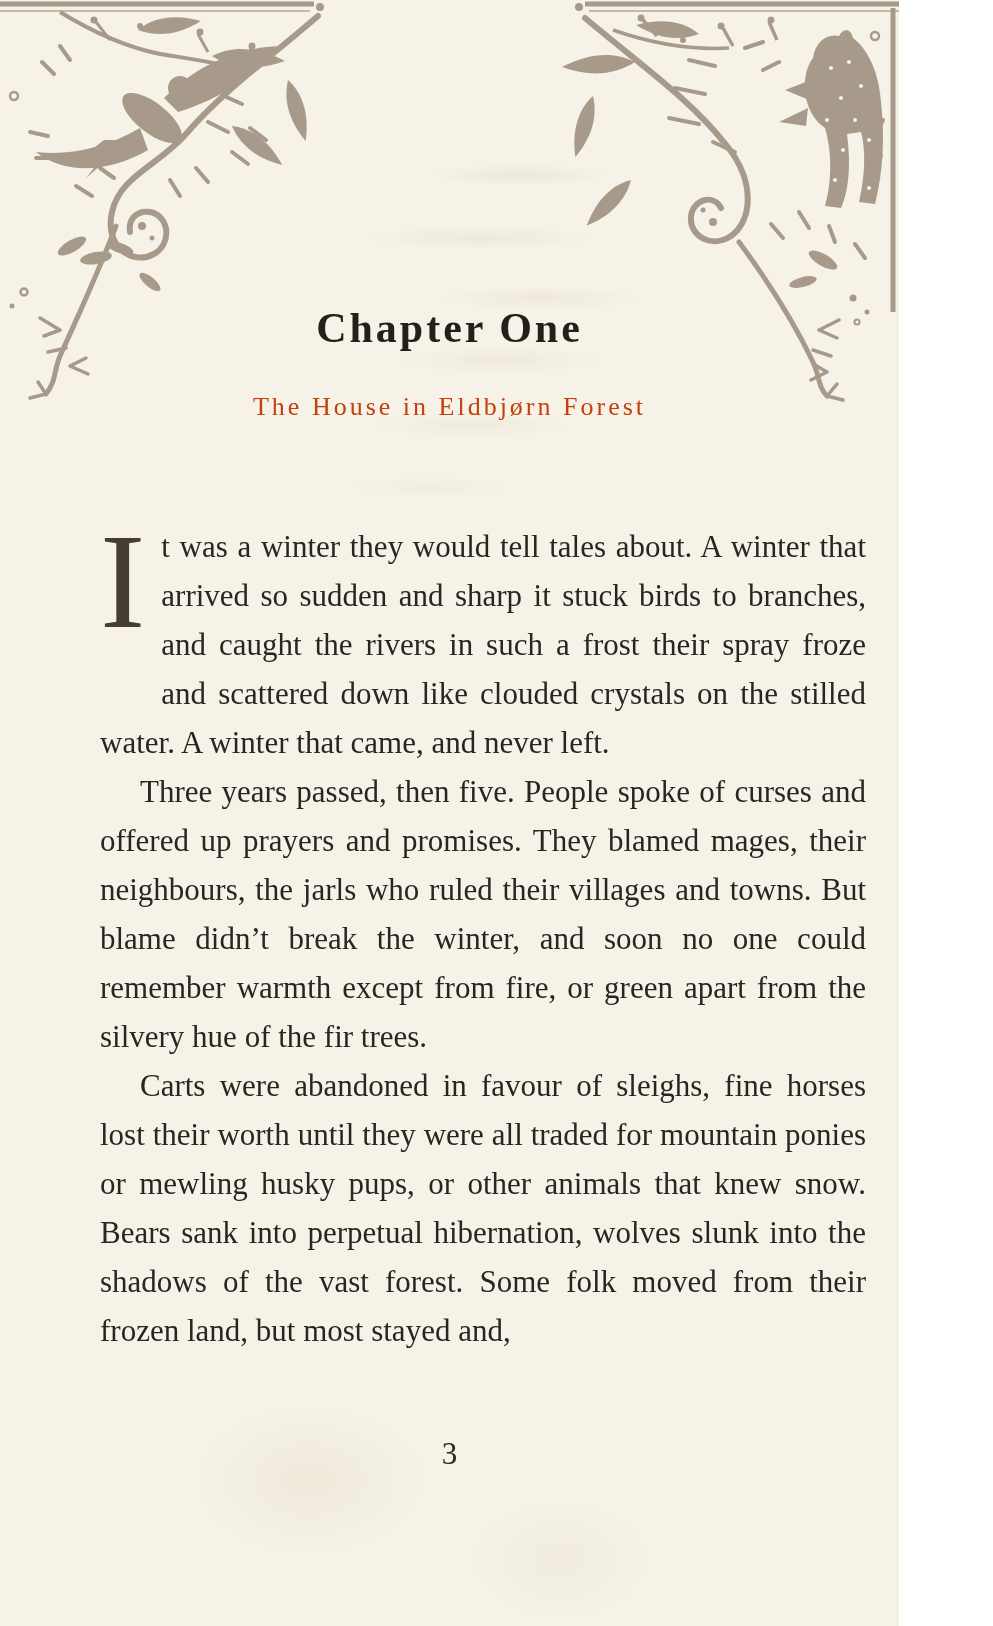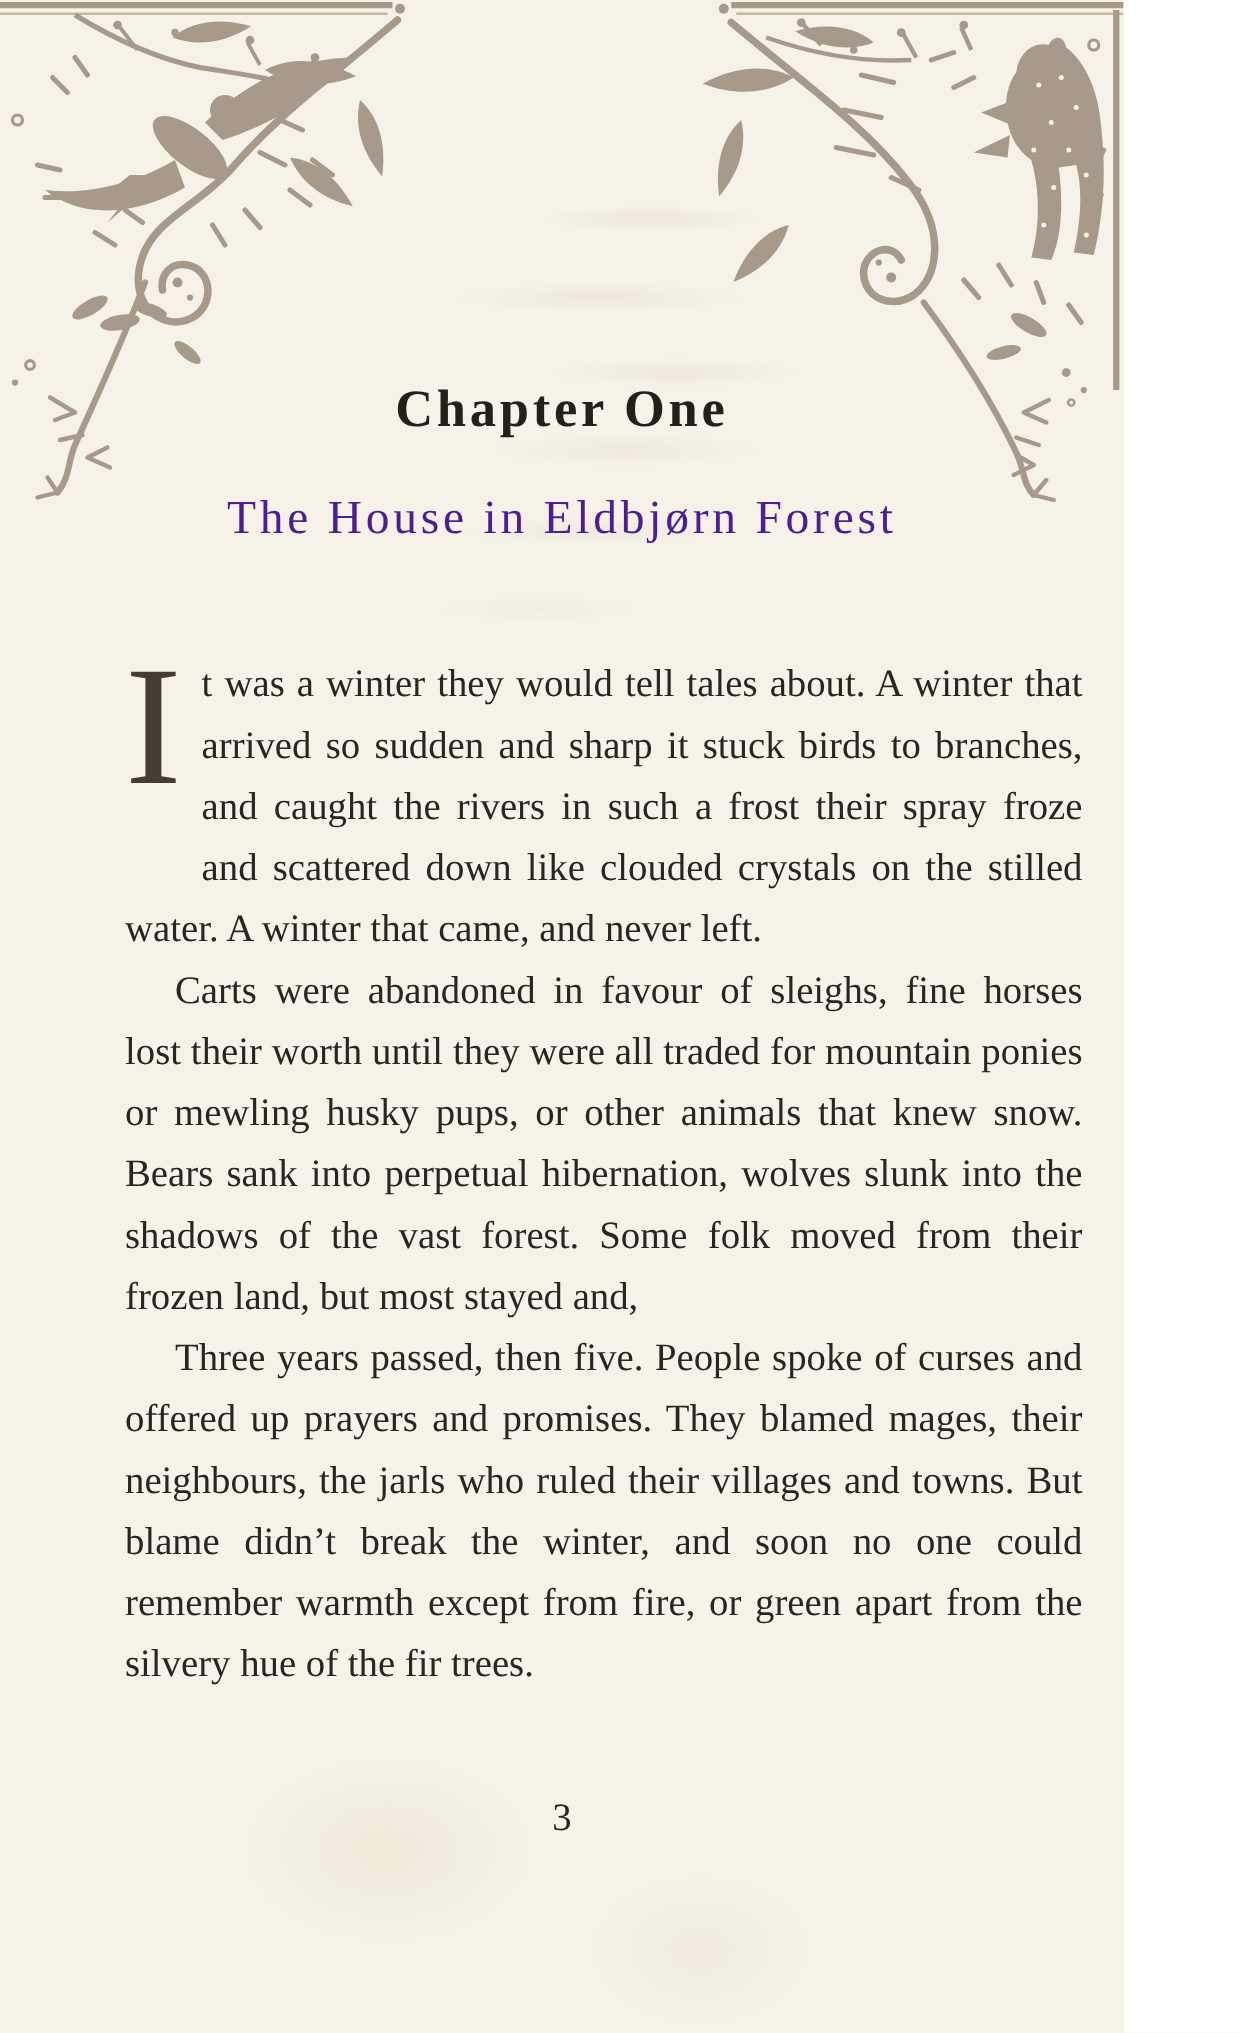--- a/index.html
+++ b/index.html
@@ -28,21 +28,21 @@
   .corner.left{left:0;width:332px;height:402px;}
   .corner.right{right:0;width:376px;height:402px;}
   .chapter-heading{
     position:absolute;top:304px;left:0;width:100%;
     margin:0;text-align:center;
     font-size:42px;font-weight:700;letter-spacing:3px;color:#241f19;
   }
   .chapter-title{
     position:absolute;top:392px;left:0;width:100%;
     margin:0;text-align:center;
-    font-size:38px;font-weight:400;letter-spacing:3px;color:#4c1d95;
+    font-size:26px;font-weight:400;letter-spacing:3px;color:#c2410c;
   }
   .body-text{
     position:absolute;top:522px;left:100px;width:766px;
     font-size:31px;line-height:49px;
     text-align:justify;
   }
   .body-text p{margin:0;}
   .body-text p.indented{text-indent:40px;}
   .dropcap{
     float:left;
@@ -191,19 +191,19 @@
       <line x1="306" y1="226" x2="312" y2="242"></line>
         <line x1="332" y1="244" x2="342" y2="258"></line>
     </g>
   </svg>
 
   <h1 class="chapter-heading">Chapter One</h1>
   <h2 class="chapter-title">The House in Eldbjørn Forest</h2>
 
   <div class="body-text">
     <p><span class="dropcap">I</span><span>t was a winter they would tell tales about. A winter that arrived so sudden and sharp it stuck birds to branches, and caught the rivers in such a frost their spray froze and scattered down like clouded crystals on the stilled water. A winter that came, and never left.</span></p>
+    <p class="indented">Three years passed, then five. People spoke of curses and offered up prayers and promises. They blamed mages, their neighbours, the jarls who ruled their villages and towns. But blame didn’t break the winter, and soon no one could remember warmth except from fire, or green apart from the silvery hue of the fir trees.</p>
     <p class="indented">Carts were abandoned in favour of sleighs, fine horses lost their worth until they were all traded for mountain ponies or mewling husky pups, or other animals that knew snow. Bears sank into perpetual hibernation, wolves slunk into the shadows of the vast forest. Some folk moved from their frozen land, but most stayed and,</p>
-    <p class="indented">Three years passed, then five. People spoke of curses and offered up prayers and promises. They blamed mages, their neighbours, the jarls who ruled their villages and towns. But blame didn’t break the winter, and soon no one could remember warmth except from fire, or green apart from the silvery hue of the fir trees.</p>
   </div>
 
   <div class="page-number">3</div>
 
 </div>
 
 </body></html>

